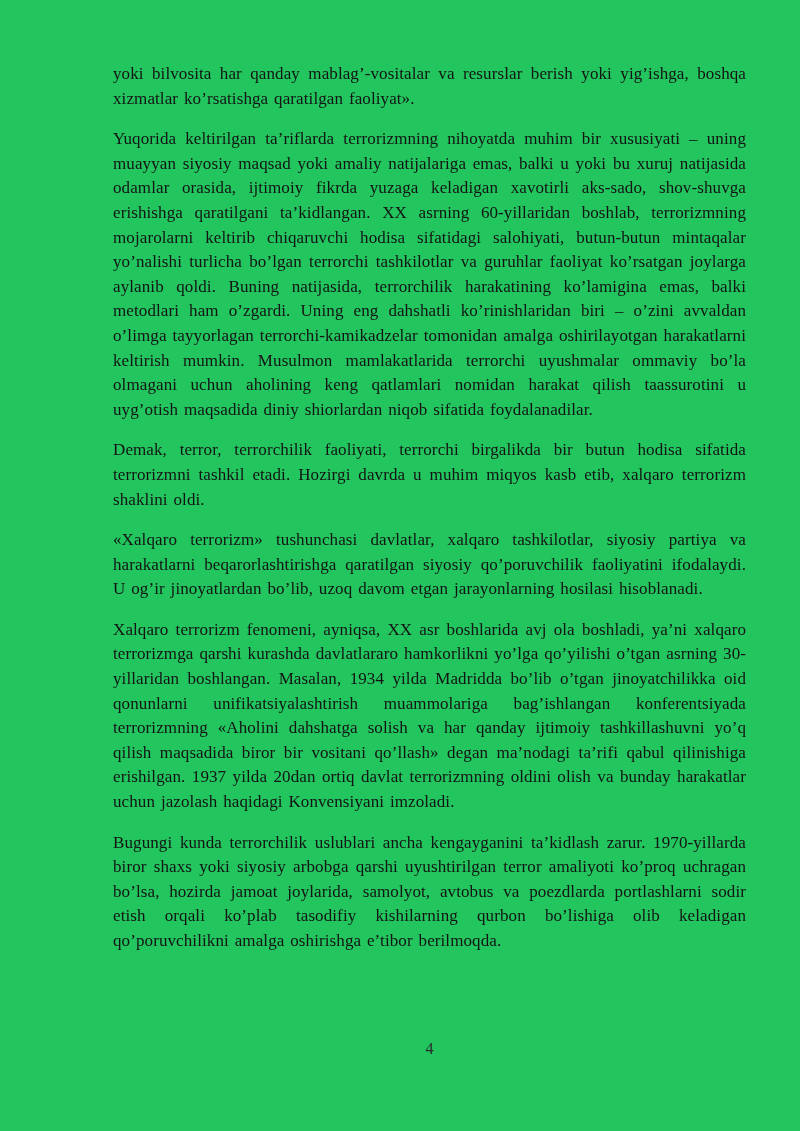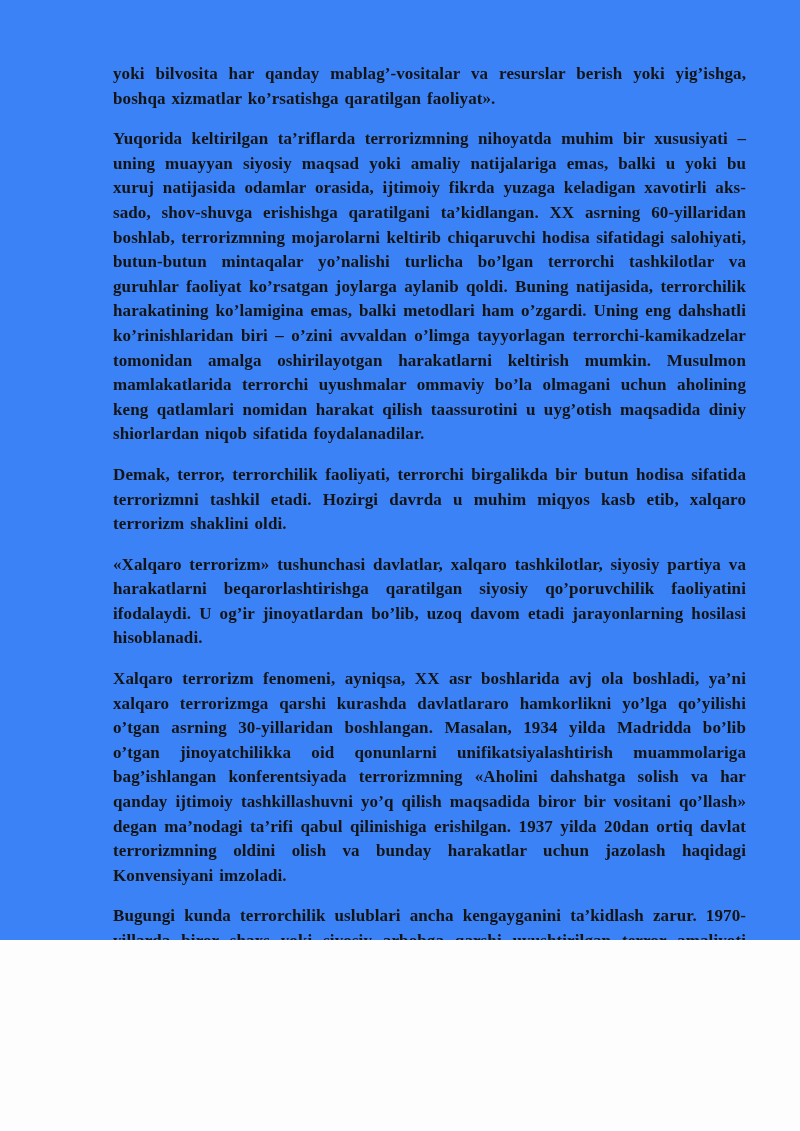--- a/index.html
+++ b/index.html
@@ -3,26 +3,25 @@
 <meta charset="utf-8">
 <style>
   html, body {
     margin: 0;
     padding: 0;
     background: #fdfdfd;
   }
   .page {
     position: relative;
     width: 800px;
-    height: 940px;
-    background: #3b82f6;
+    height: 1131px;
+    background: #22c55e;
     overflow: hidden;
     font-family: "Liberation Serif", "DejaVu Serif", serif;
     color: #141414;
-    font-weight: bold;
   }
   .text-block {
     position: absolute;
     left: 113px;
     top: 62px;
     width: 633px;
   }
   .text-block p {
     margin: 0 0 16px 0;
     font-size: 17px;
@@ -43,18 +42,18 @@
   }
 </style>
 </head>
 <body>
 
 <div class="page">
   <div class="text-block">
     <p>yoki bilvosita har qanday mablag’-vositalar va resurslar berish yoki yig’ishga, boshqa xizmatlar ko’rsatishga qaratilgan faoliyat».</p>
     <p>Yuqorida keltirilgan ta’riflarda terrorizmning nihoyatda muhim bir xususiyati – uning muayyan siyosiy maqsad yoki amaliy natijalariga emas, balki u yoki bu xuruj natijasida odamlar orasida, ijtimoiy fikrda yuzaga keladigan xavotirli aks-sado, shov-shuvga erishishga qaratilgani ta’kidlangan. XX asrning 60-yillaridan boshlab, terrorizmning mojarolarni keltirib chiqaruvchi hodisa sifatidagi salohiyati, butun-butun mintaqalar yo’nalishi turlicha bo’lgan terrorchi tashkilotlar va guruhlar faoliyat ko’rsatgan joylarga aylanib qoldi. Buning natijasida, terrorchilik harakatining ko’lamigina emas, balki metodlari ham o’zgardi. Uning eng dahshatli ko’rinishlaridan biri – o’zini avvaldan o’limga tayyorlagan terrorchi-kamikadzelar tomonidan amalga oshirilayotgan harakatlarni keltirish mumkin. Musulmon mamlakatlarida terrorchi uyushmalar ommaviy bo’la olmagani uchun aholining keng qatlamlari nomidan harakat qilish taassurotini u uyg’otish maqsadida diniy shiorlardan niqob sifatida foydalanadilar.</p>
     <p>Demak, terror, terrorchilik faoliyati, terrorchi birgalikda bir butun hodisa sifatida terrorizmni tashkil etadi. Hozirgi davrda u muhim miqyos kasb etib, xalqaro terrorizm shaklini oldi.</p>
-    <p>«Xalqaro terrorizm» tushunchasi davlatlar, xalqaro tashkilotlar, siyosiy partiya va harakatlarni beqarorlashtirishga qaratilgan siyosiy qo’poruvchilik faoliyatini ifodalaydi. U og’ir jinoyatlardan bo’lib, uzoq davom etadi jarayonlarning hosilasi hisoblanadi.</p>
+    <p>«Xalqaro terrorizm» tushunchasi davlatlar, xalqaro tashkilotlar, siyosiy partiya va harakatlarni beqarorlashtirishga qaratilgan siyosiy qo’poruvchilik faoliyatini ifodalaydi. U og’ir jinoyatlardan bo’lib, uzoq davom etgan jarayonlarning hosilasi hisoblanadi.</p>
     <p>Xalqaro terrorizm fenomeni, ayniqsa, XX asr boshlarida avj ola boshladi, ya’ni xalqaro terrorizmga qarshi kurashda davlatlararo hamkorlikni yo’lga qo’yilishi o’tgan asrning 30-yillaridan boshlangan. Masalan, 1934 yilda Madridda bo’lib o’tgan jinoyatchilikka oid qonunlarni unifikatsiyalashtirish muammolariga bag’ishlangan konferentsiyada terrorizmning «Aholini dahshatga solish va har qanday ijtimoiy tashkillashuvni yo’q qilish maqsadida biror bir vositani qo’llash» degan ma’nodagi ta’rifi qabul qilinishiga erishilgan. 1937 yilda 20dan ortiq davlat terrorizmning oldini olish va bunday harakatlar uchun jazolash haqidagi Konvensiyani imzoladi.</p>
     <p>Bugungi kunda terrorchilik uslublari ancha kengayganini ta’kidlash zarur. 1970-yillarda biror shaxs yoki siyosiy arbobga qarshi uyushtirilgan terror amaliyoti ko’proq uchragan bo’lsa, hozirda jamoat joylarida, samolyot, avtobus va poezdlarda portlashlarni sodir etish orqali ko’plab tasodifiy kishilarning qurbon bo’lishiga olib keladigan qo’poruvchilikni amalga oshirishga e’tibor berilmoqda.</p>
   </div>
   <div class="page-number">4</div>
 </div>
 
 </body></html>

